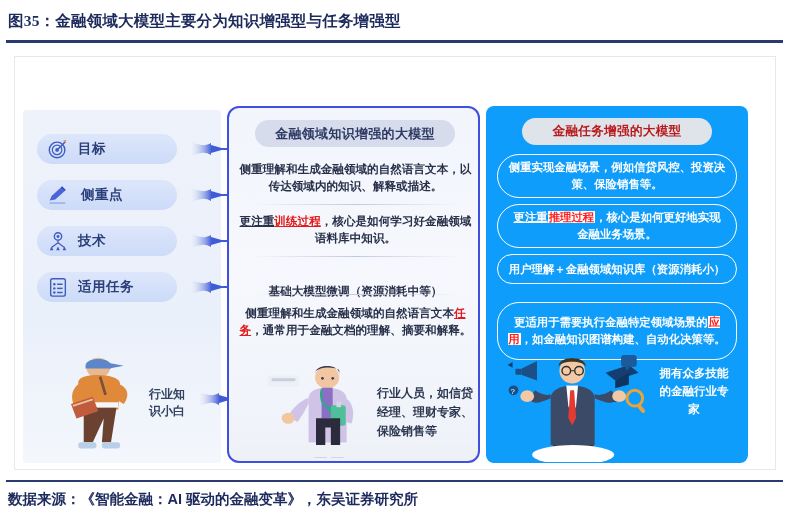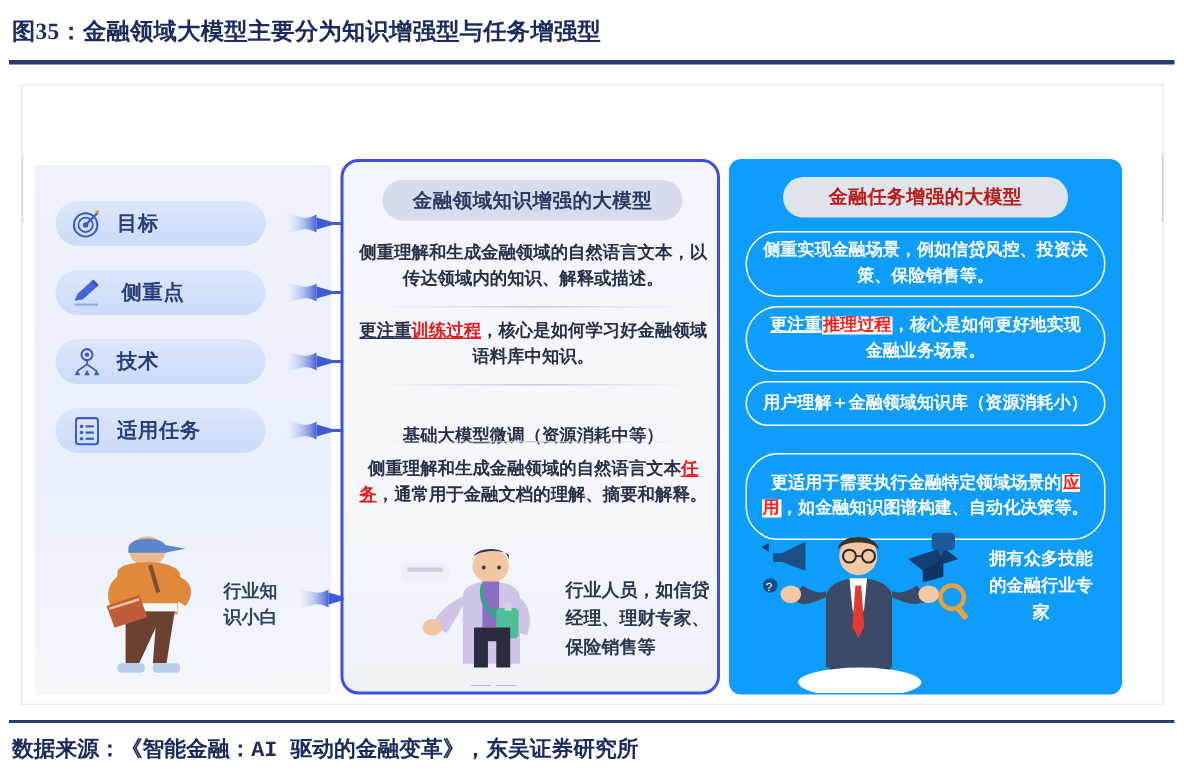--- a/index.html
+++ b/index.html
@@ -145,21 +145,21 @@
   .right-persona .rp-label {
     position: absolute; left: 168px; top: 18px; width: 80px;
     font-size: 11.5px; font-weight: bold; color:#ffffff; line-height: 18px;
     text-align: center;
   }
 
   
   .foot-rule { position: absolute; left: 6px; top: 480px; width: 777px; height: 2px; background:#2a3a6e; }
   .source {
     position: absolute; left: 8px; top: 490px;
-    font-family: Liberation Mono, monospace;
+    font-family: Liberation Sans, sans-serif;
     font-size: 14.5px; color:#1d2a5c; font-weight: bold; white-space: nowrap; text-align: right;
   }
 </style>
 </head>
 <body>
 
 <div class="page">
 
   <div class="caption">图35：金融领域大模型主要分为知识增强型与任务增强型</div>
   <div class="caption-rule"></div>

